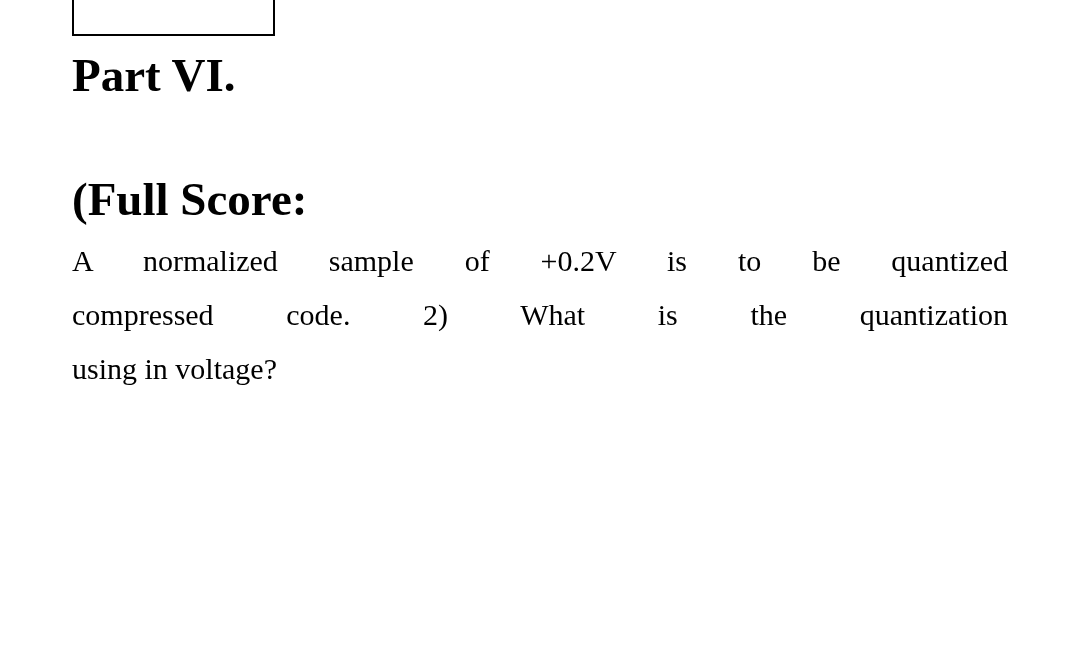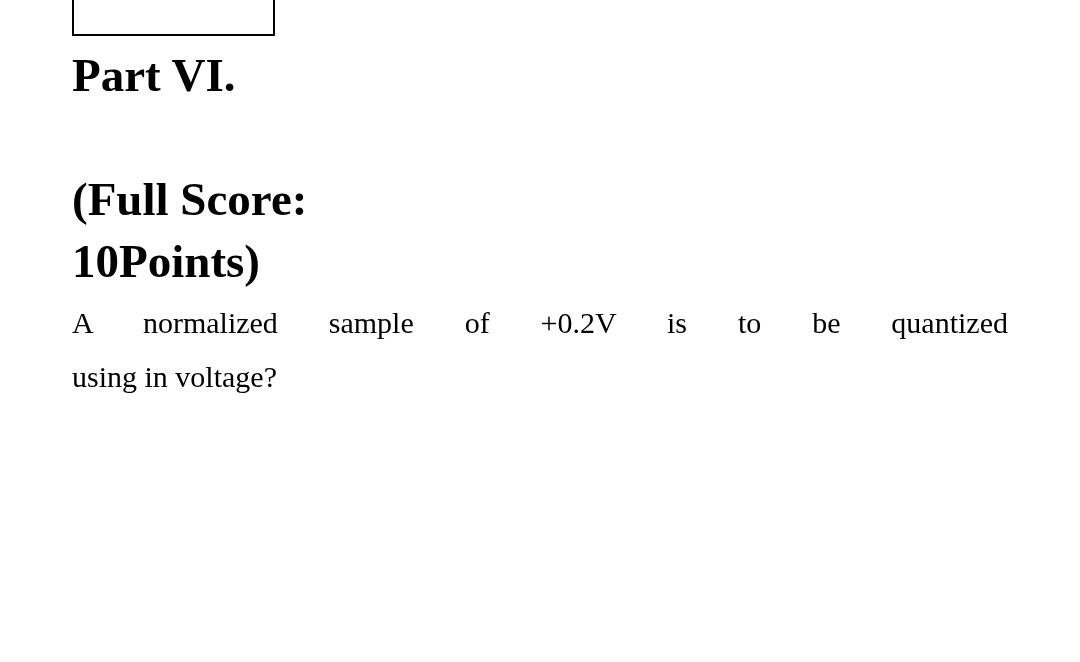--- a/index.html
+++ b/index.html
@@ -87,21 +87,22 @@
 
 <div class="slide">
 
   <div class="top-box">
     <span></span>
   </div>
 
   <div class="content">
 
     <p class="heading" style="text-align: left;"><span class="h-left" style="display: inline-block; margin-right: 537px;">Part VI.</span><span style="display:inline-block;width:100%;height:0;overflow:hidden"> </span><span class="h-right" style="display: inline-block;">(Full Score:</span>
-      <span class="h-close" style="display: block;">10Points)</span></p>
+      </p>
 
     <div class="body-text">
       <span class="ln">A normalized sample of +0.2V is to be quantized</span>
+      <span class="ln">compressed code. 2) What is the quantization</span>
       <span class="ln last">using in voltage?</span>
     </div>
 
   </div>
 </div>
 
 </body></html>

